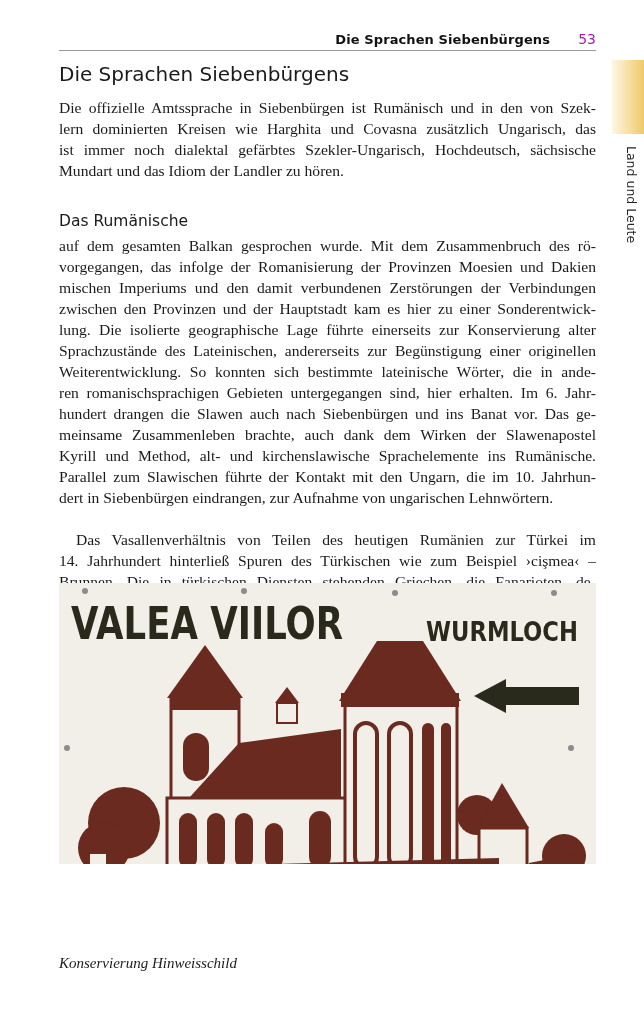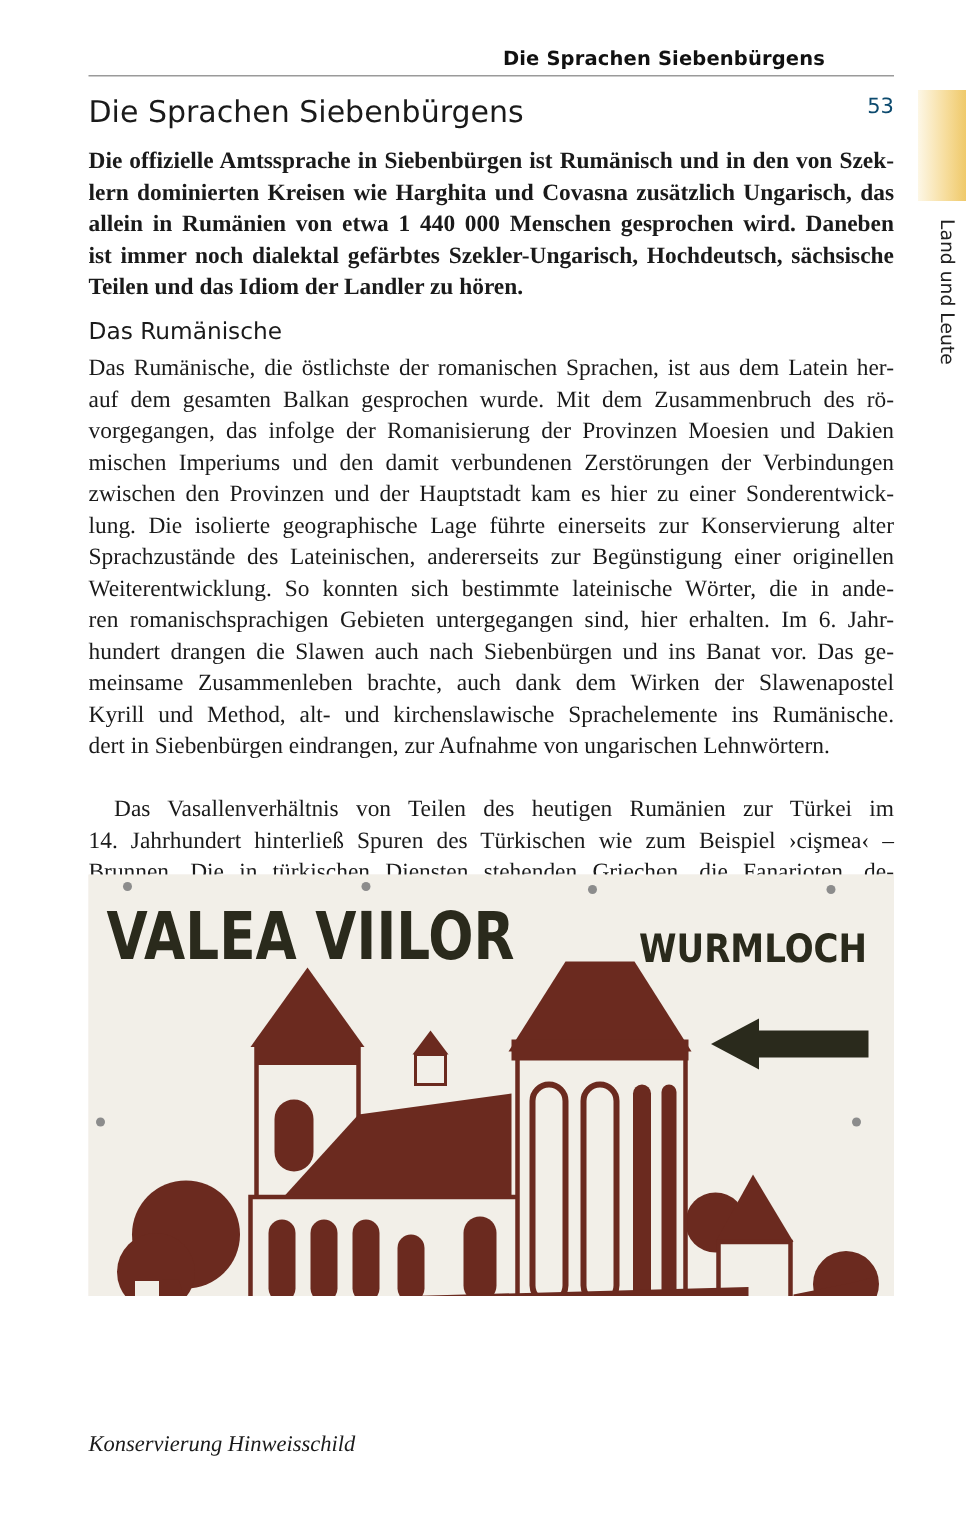--- a/index.html
+++ b/index.html
@@ -1,19 +1,19 @@
 <!DOCTYPE html>
 <html><head>
 <meta charset="utf-8">
 <style>
   html,body{margin:0;padding:0;background:#ffffff;}
   body{width:644px;height:1020px;position:relative;overflow:hidden;color:#1a1a1a;}
   .running-head{position:absolute;left:59px;top:30px;width:537px;height:20px;border-bottom:1.5px solid #9a9a9a;}
   .running-title{position:absolute;right:46px;top:2px;font-family:"DejaVu Sans",sans-serif;font-weight:bold;font-size:13px;color:#111;letter-spacing:0.1px;}
-  .page-number{position:absolute;right:0;top:1px;font-family:"DejaVu Sans",sans-serif;font-size:14px;color:#0c4a6e;margin-top:32px;}
+  .page-number{position:absolute;right:0;top:1px;font-family:"DejaVu Sans",sans-serif;font-size:14px;color:#a21caf;}
   .thumb-tab{position:absolute;left:612px;top:60px;width:32px;height:74px;background:linear-gradient(to right,#fdf7e6 0%,#f6dc9a 60%,#efc96a 100%);}
   .side-label{position:absolute;left:619px;top:146px;width:20px;height:110px;writing-mode:vertical-rl;font-family:"DejaVu Sans",sans-serif;font-size:12.5px;color:#222;white-space:nowrap;}
   .chapter-title{position:absolute;left:59px;top:62px;font-family:"DejaVu Sans",sans-serif;font-size:20px;color:#1a1a1a;margin:0;font-weight:normal;}
   .para{position:absolute;left:59px;width:537px;font-family:"Liberation Serif",serif;font-size:15.6px;line-height:21px;text-align:justify;margin:0;color:#1a1a1a;}
   .para .line{display:block;text-align:justify;text-align-last:justify;white-space:nowrap;}
   .para .line.last{text-align-last:left;}
   .para .indent{padding-left:17px;}
   .subhead{position:absolute;left:59px;top:212px;font-family:"DejaVu Sans",sans-serif;font-size:15.5px;color:#1a1a1a;margin:0;font-weight:normal;}
   .photo{position:absolute;left:59px;top:583px;width:537px;height:281px;background:#ede9e1;overflow:hidden;}
   .photo svg{display:block;}
@@ -25,43 +25,42 @@
 <div class="running-head">
   <span class="running-title">Die Sprachen Siebenbürgens</span>
   <span class="page-number">53</span>
 </div>
 
 <div class="thumb-tab"></div>
 <div class="side-label">Land und Leute</div>
 
 <h1 class="chapter-title">Die Sprachen Siebenbürgens</h1>
 
-<p class="para" style="top:97px;font-weight:bold;">
+<p class="para" style="top:97px;">
   <span class="line">Die offizielle Amtssprache in Siebenbürgen ist Rumänisch und in den von Szek-</span>
   <span class="line">lern dominierten Kreisen wie Harghita und Covasna zusätzlich Ungarisch, das</span>
-  <span class="line">allein in Rumänien von etwa 1 440 000 Menschen gesprochen wird. Daneben</span>
   <span class="line">ist immer noch dialektal gefärbtes Szekler-Ungarisch, Hochdeutsch, sächsische</span>
-  <span class="line last">Teilen und das Idiom der Landler zu hören.</span>
+  <span class="line last">Mundart und das Idiom der Landler zu hören.</span>
 </p>
 
 <h2 class="subhead">Das Rumänische</h2>
 
 <p class="para" style="top:235px;">
-  <span class="line">Das Rumänische, die östlichste der romanischen Sprachen, ist aus dem Latein her-</span>
   <span class="line">auf dem gesamten Balkan gesprochen wurde. Mit dem Zusammenbruch des rö-</span>
   <span class="line">vorgegangen, das infolge der Romanisierung der Provinzen Moesien und Dakien</span>
   <span class="line">mischen Imperiums und den damit verbundenen Zerstörungen der Verbindungen</span>
   <span class="line">zwischen den Provinzen und der Hauptstadt kam es hier zu einer Sonderentwick-</span>
   <span class="line">lung. Die isolierte geographische Lage führte einerseits zur Konservierung alter</span>
   <span class="line">Sprachzustände des Lateinischen, andererseits zur Begünstigung einer originellen</span>
   <span class="line">Weiterentwicklung. So konnten sich bestimmte lateinische Wörter, die in ande-</span>
   <span class="line">ren romanischsprachigen Gebieten untergegangen sind, hier erhalten. Im 6. Jahr-</span>
   <span class="line">hundert drangen die Slawen auch nach Siebenbürgen und ins Banat vor. Das ge-</span>
   <span class="line">meinsame Zusammenleben brachte, auch dank dem Wirken der Slawenapostel</span>
   <span class="line">Kyrill und Method, alt- und kirchenslawische Sprachelemente ins Rumänische.</span>
+  <span class="line">Parallel zum Slawischen führte der Kontakt mit den Ungarn, die im 10. Jahrhun-</span>
   <span class="line last">dert in Siebenbürgen eindrangen, zur Aufnahme von ungarischen Lehnwörtern.</span>
 </p>
 
 <p class="para" style="top:529px;">
   <span class="line indent">Das Vasallenverhältnis von Teilen des heutigen Rumänien zur Türkei im</span>
   <span class="line">14. Jahrhundert hinterließ Spuren des Türkischen wie zum Beispiel ›cişmea‹ –</span>
   <span class="line">Brunnen. Die in türkischen Diensten stehenden Griechen, die Fanarioten, de-</span>
 </p>
 
 <div class="photo">

